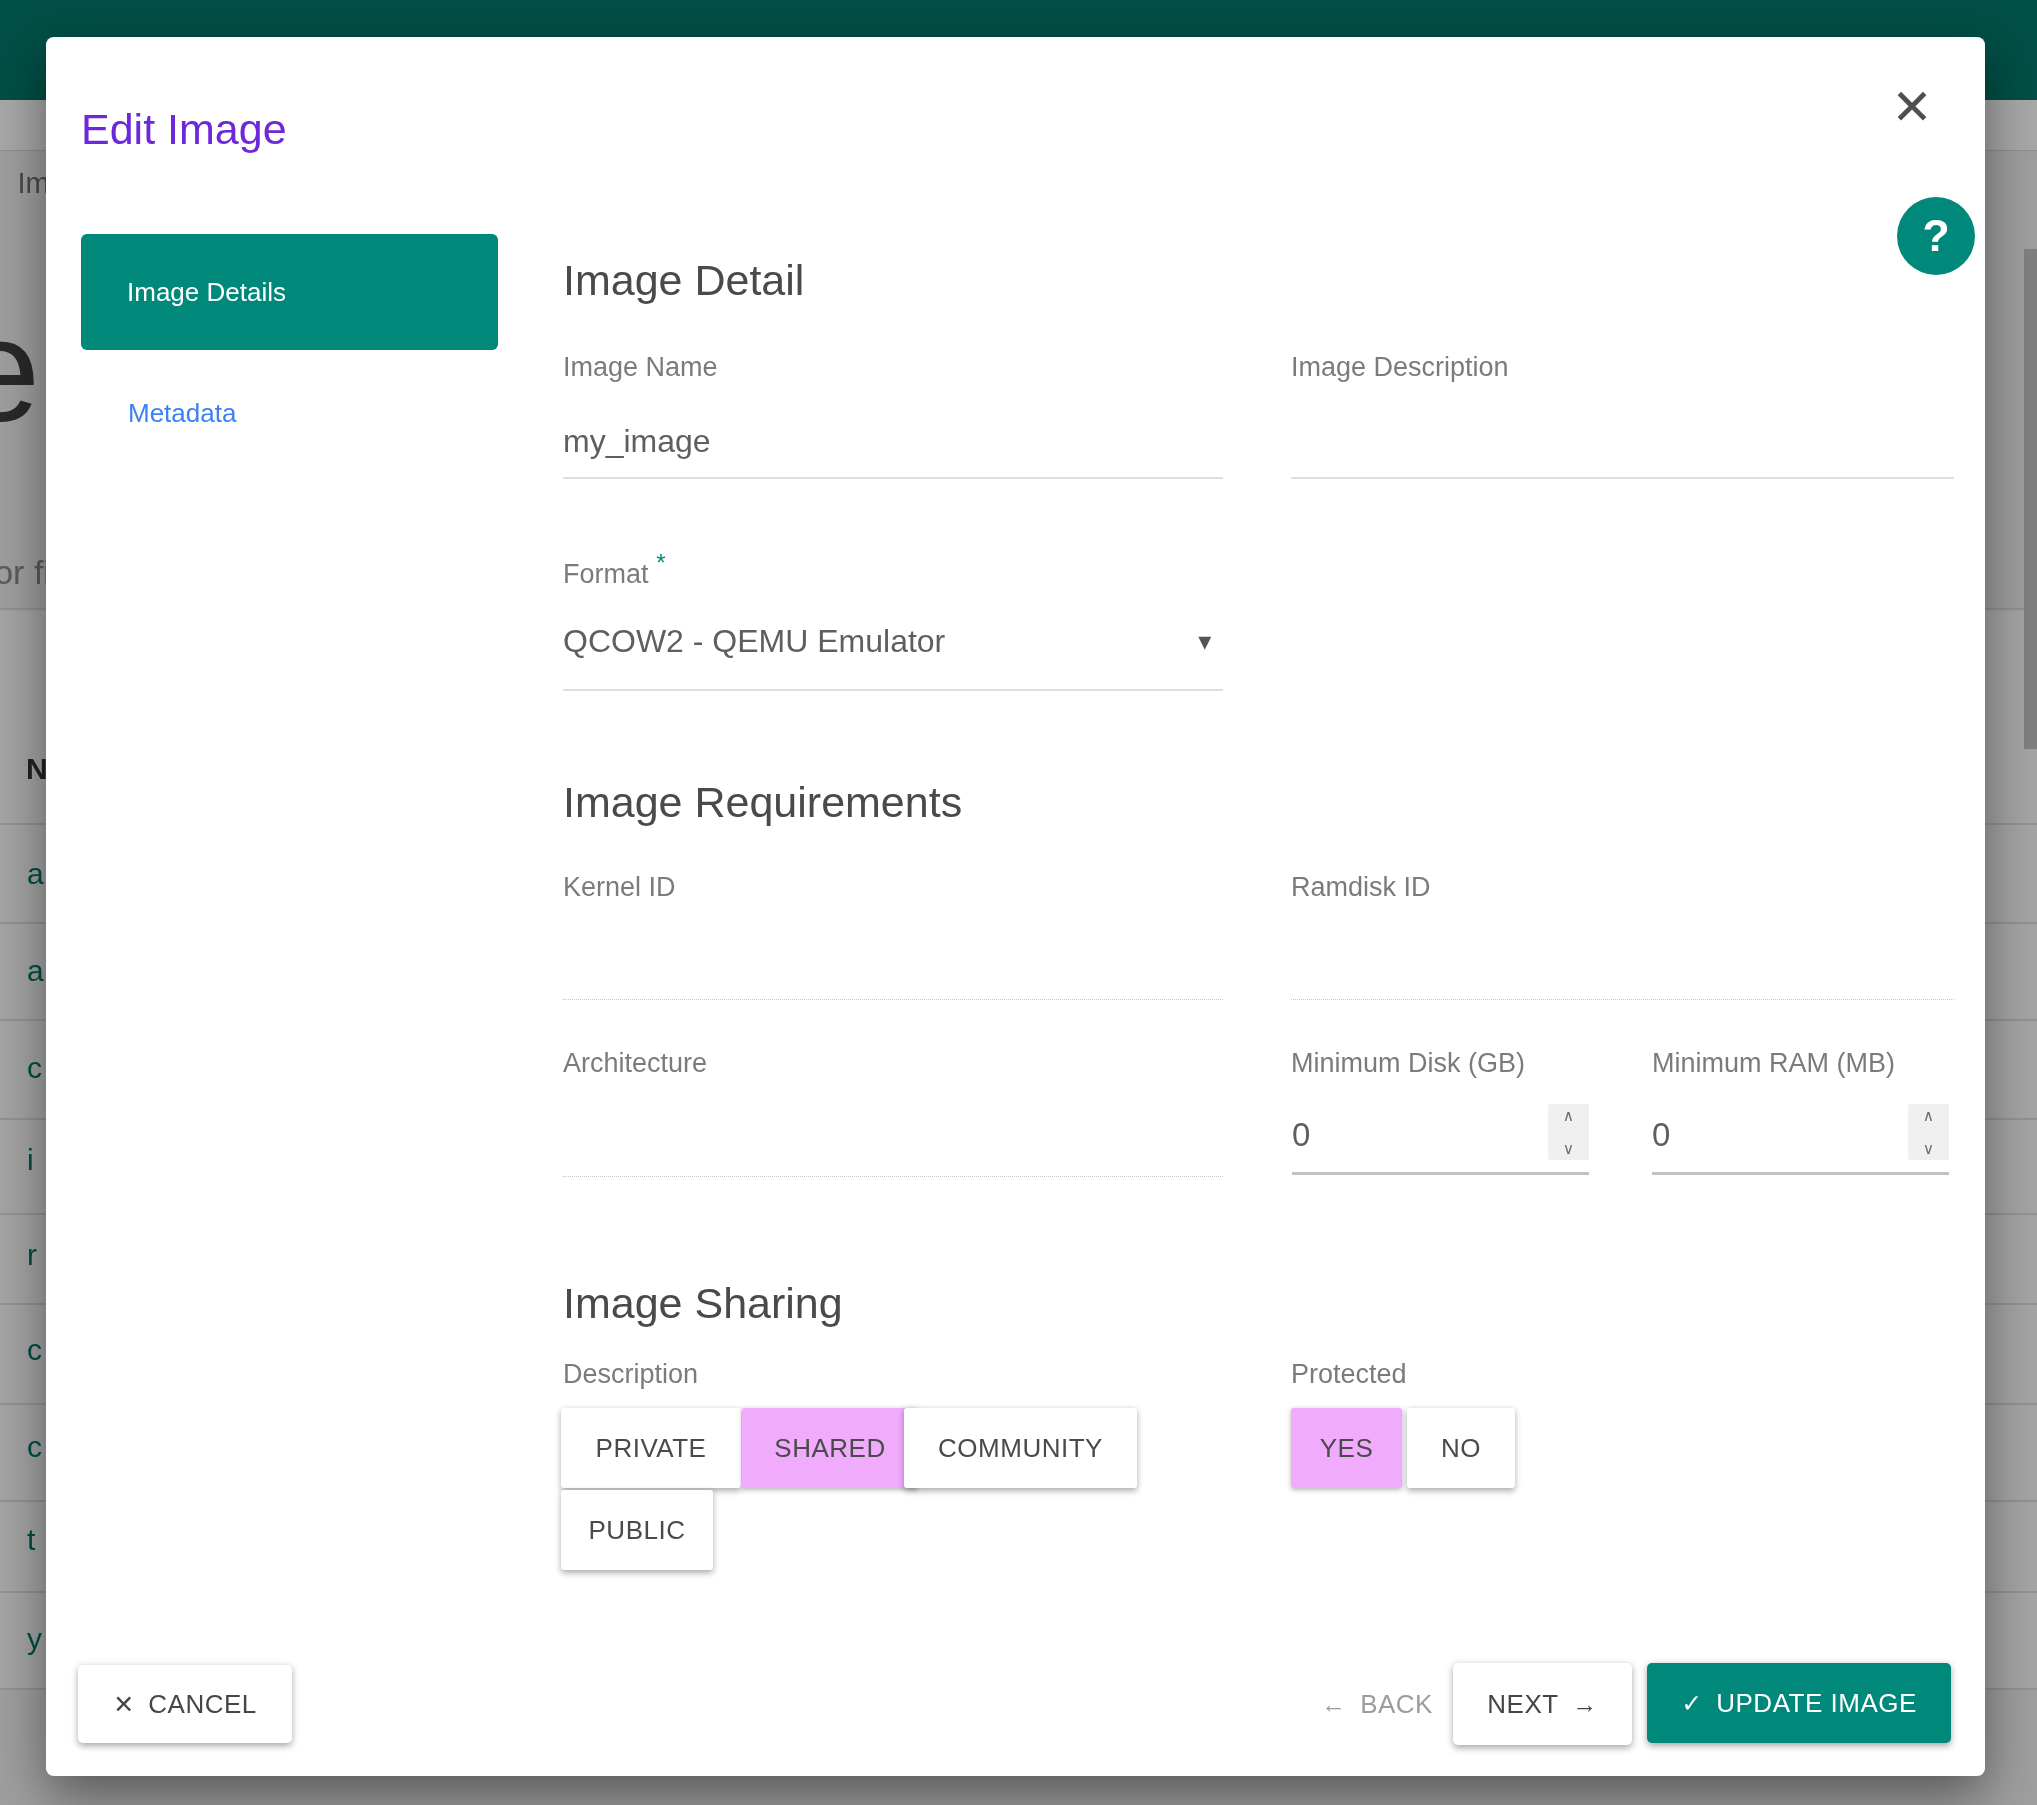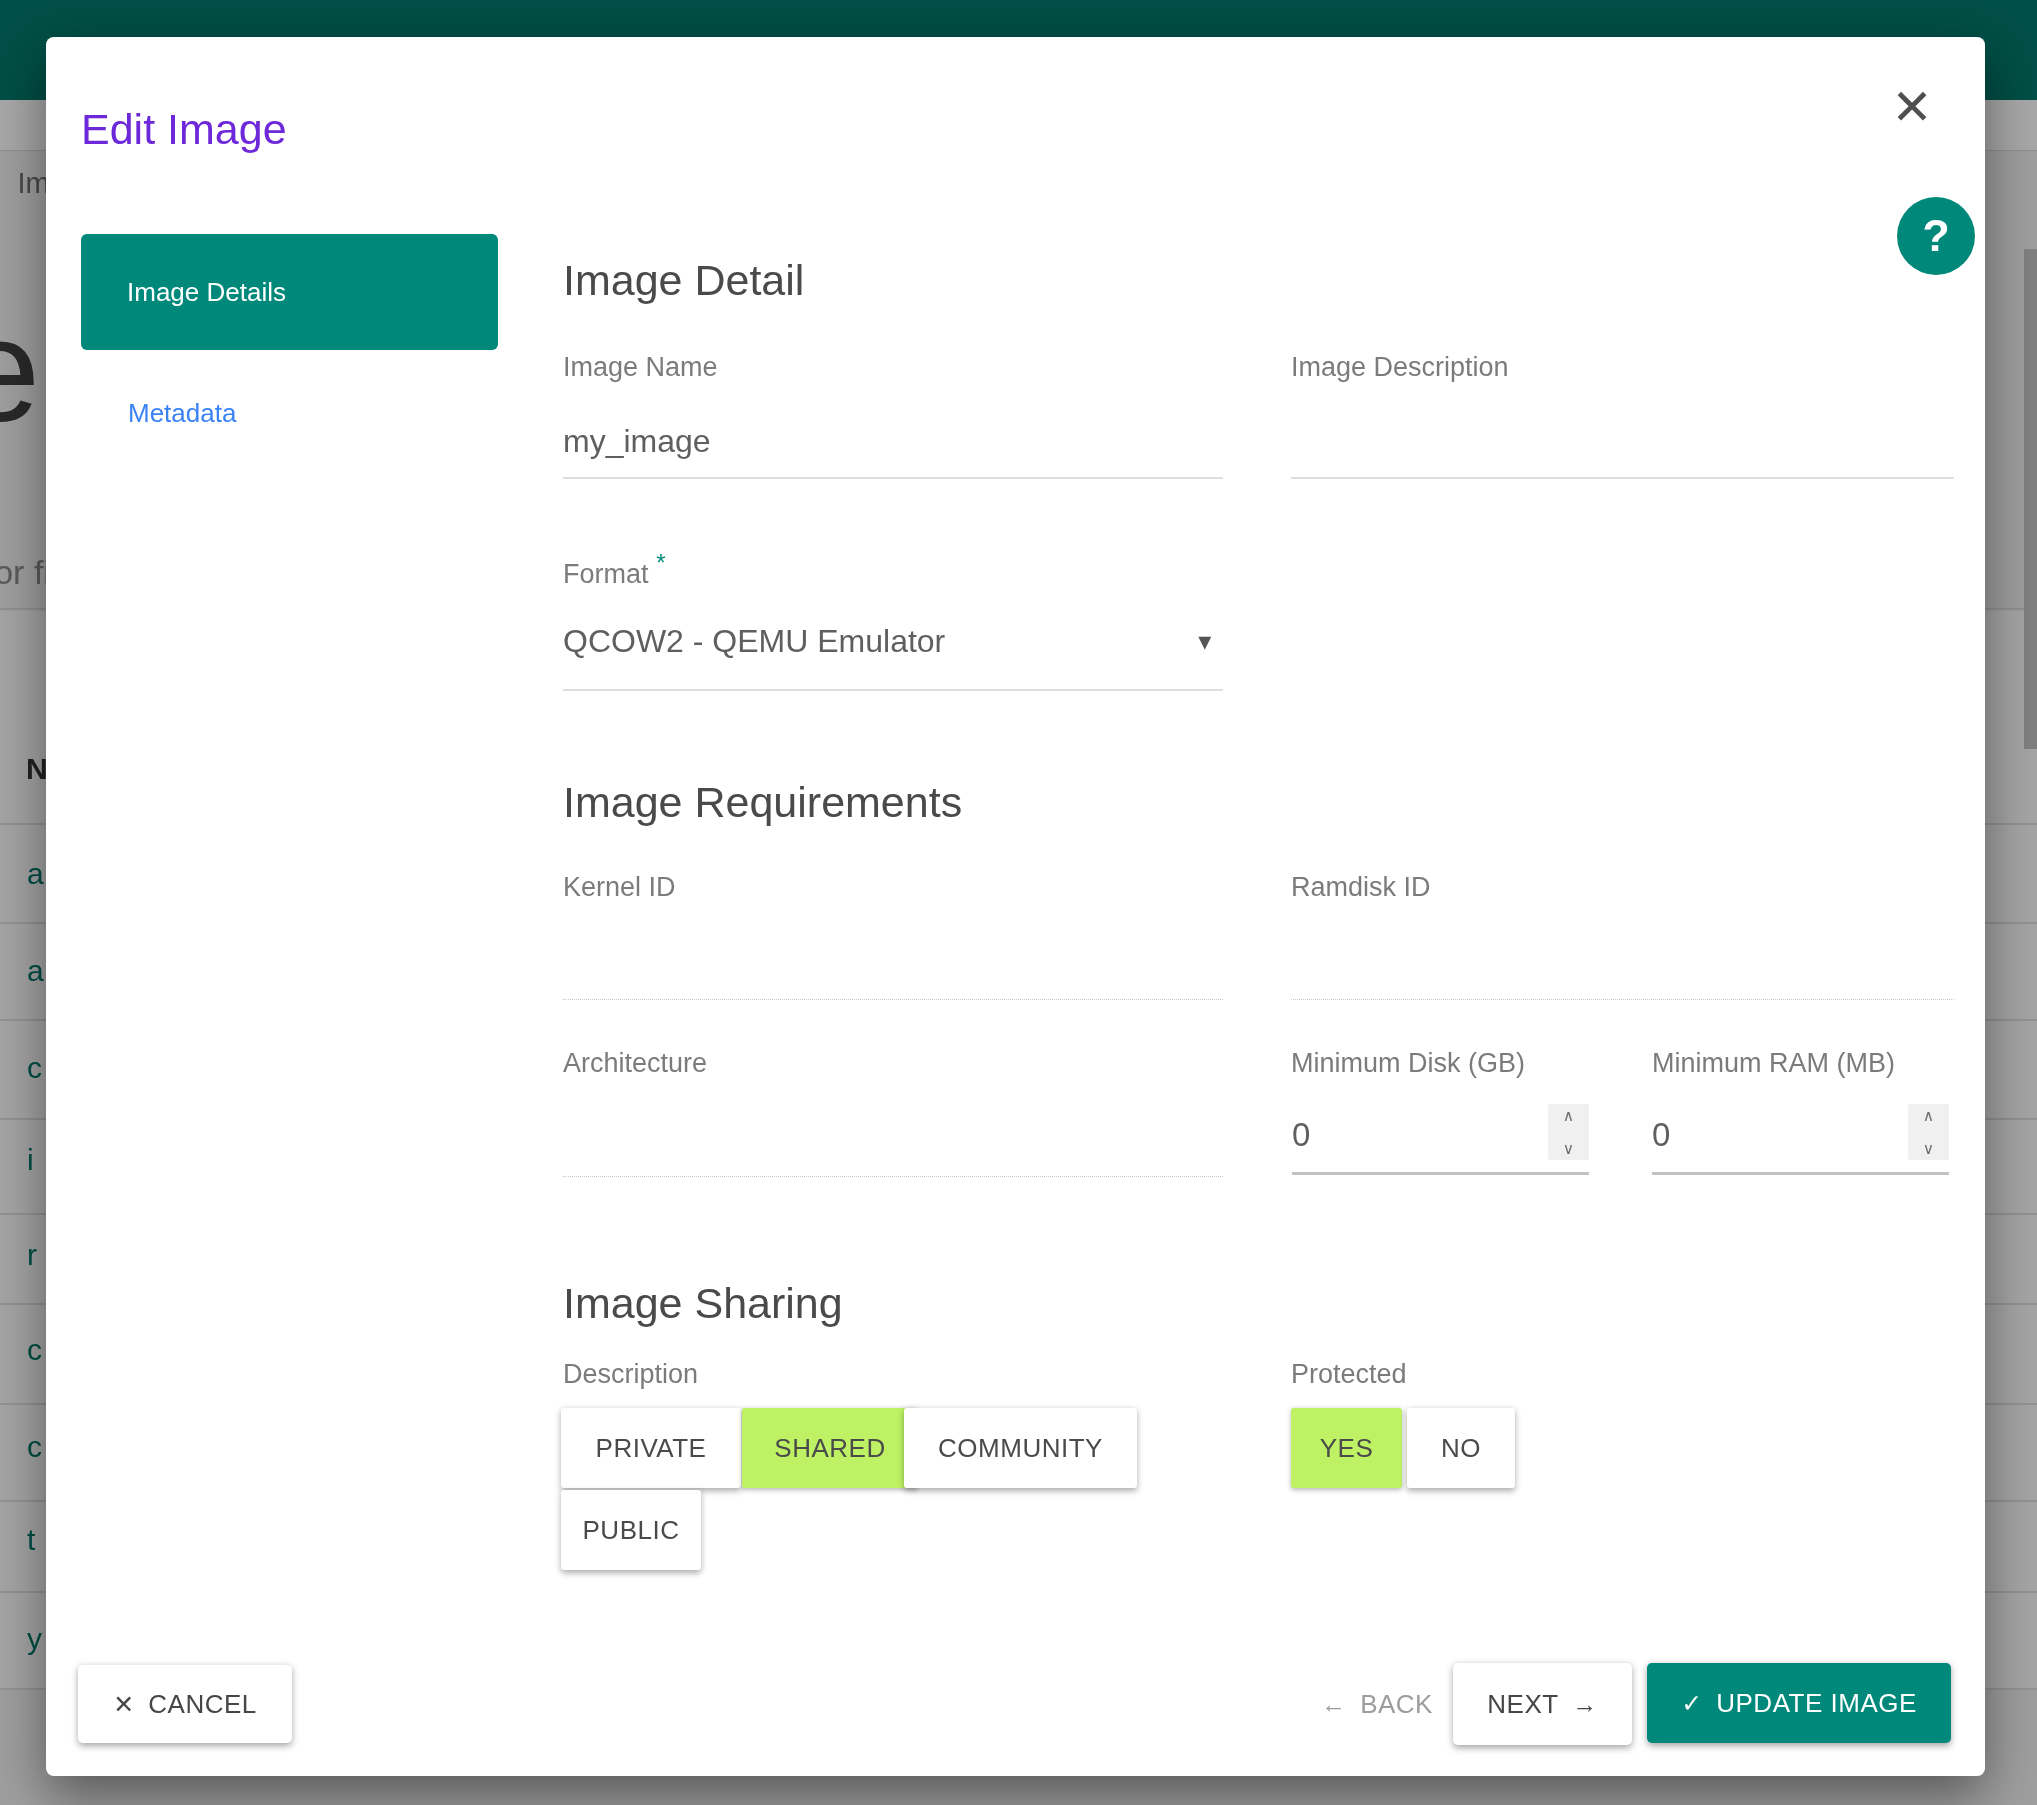--- a/index.html
+++ b/index.html
@@ -72,21 +72,21 @@
   .spinner span { font-size:15.5px; color:#6f6f6f; line-height:15.5px; }
 
   
   .tbtn {
     display:flex; align-items:center; justify-content:center;
     font-size:26px; color:#4a4a4a; letter-spacing:0.5px;
     background:#ffffff; border-radius:2.9px;
     box-shadow:0 2.9px 6.8px rgba(0,0,0,0.33);
     cursor:pointer;
   }
-  .tbtn.pressed { background:#bef264; box-shadow:0 1.9px 4.9px rgba(0,0,0,0.28); }
+  .tbtn.pressed { background:#f0abfc; box-shadow:0 1.9px 4.9px rgba(0,0,0,0.28); }
 
   
   .fbtn {
     display:flex; align-items:center; justify-content:center; gap:13.6px;
     font-size:26px; letter-spacing:0.5px; border-radius:4.9px; cursor:pointer;
   }
   .fbtn.raised { background:#ffffff; color:#464646; box-shadow:0 2.9px 7.8px rgba(0,0,0,0.35); }
   .fbtn.flat   { color:#9c9c9c; background:transparent; }
   .fbtn.primary{ background:#00897b; color:#ffffff; box-shadow:0 2.9px 7.8px rgba(0,0,0,0.35); }
   .fbtn .ic { font-size:25px; }
@@ -201,21 +201,21 @@
     </div>
     <div class="abs u-strong" style="left:0; top:68px; width:297px;"></div>
   </div>
 
   <div class="abs h-section" style="left:517px; top:1234px;margin-top:8px;">Image Sharing</div>
 
   <div class="abs f-label" style="left:517px; top:1322px;">Description</div>
   <div class="abs tbtn" style="left:515px; top:1371px; width:180px; height:80px;">PRIVATE</div>
   <div class="abs tbtn pressed" style="left:696px; top:1371px; width:176px; height:80px;">SHARED</div>
   <div class="abs tbtn" style="left:858px; top:1371px; width:233px; height:80px;">COMMUNITY</div>
-  <div class="abs tbtn" style="left:515px; top:1453px; width:140px; height:80px;">PUBLIC</div>
+  <div class="abs tbtn" style="left:515px; top:1453px; width:152px; height:80px;">PUBLIC</div>
 
   <div class="abs f-label" style="left:1245px; top:1322px;">Protected</div>
   <div class="abs tbtn pressed" style="left:1245px; top:1371px; width:111px; height:80px;">YES</div>
   <div class="abs tbtn" style="left:1361px; top:1371px; width:108px; height:80px;">NO</div>
 
   <div class="abs fbtn raised" style="left:32px; top:1628px; width:214px; height:78px;">
     <span class="ic">✕</span>
     <span>CANCEL</span>
   </div>
 

